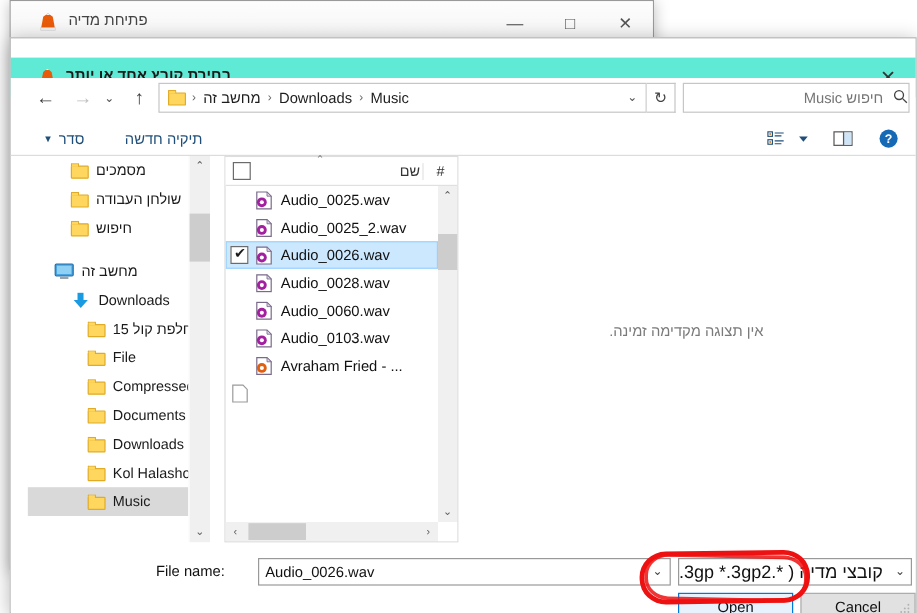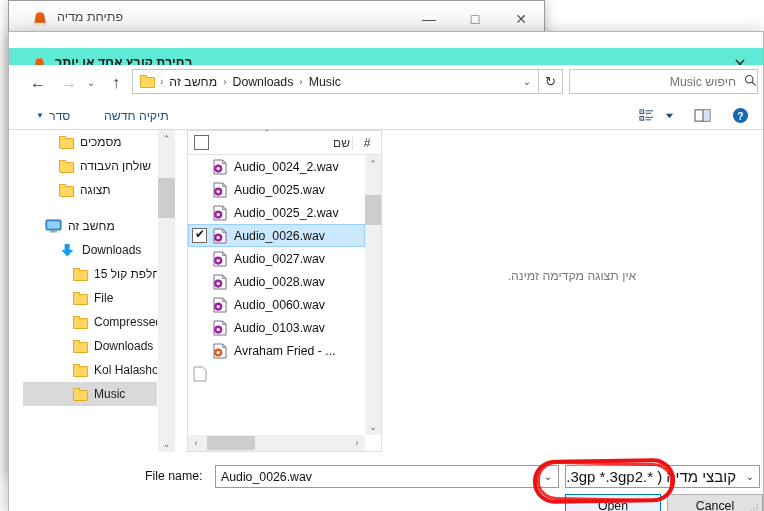--- a/index.html
+++ b/index.html
@@ -206,21 +206,21 @@
     background:#fff;display:flex;align-items:center;justify-content:center;
   }
   .preview .ptext{
     font-size:12.3px;color:#7a7a7a;direction:rtl;unicode-bidi:embed;
     margin-top:-30px;
   }
 
   
   .bottom{position:absolute;left:0;top:428px;width:100%;height:51px;background:#fff;}
   .fn-label{
-    position:absolute;left:136px;top:9px;font-size:12.3px;color:#111;
+    position:absolute;left:121px;top:9px;font-size:12.3px;color:#111;
   }
   .fn-field{
     position:absolute;left:206px;top:5px;width:344px;height:23px;
     border:1px solid #999;background:#fff;box-sizing:border-box;
     display:flex;align-items:center;
   }
   .fn-field input{
     flex:1;border:none;outline:none;font-size:12.3px;color:#111;
     padding:0 5px;font-family:inherit;background:transparent;
   }
@@ -395,21 +395,21 @@
           <div class="tnode ind2">
             <span class="ico folder-ico"></span>
             <span class="lbl">מסמכים</span>
           </div>
           <div class="tnode ind2">
             <span class="ico folder-ico"></span>
             <span class="lbl">שולחן העבודה</span>
           </div>
           <div class="tnode ind2">
             <span class="ico folder-ico"></span>
-            <span class="lbl">תצוגה</span>
+            <span class="lbl">חיפוש</span>
           </div>
 
           <div class="spacer"></div>
 
           <div class="tnode ind1">
             <span class="ico">
               <svg viewBox="0 0 17 15" width="17" height="15">
                 <rect x="1" y="1" width="15" height="10" rx="1" fill="#43a0e0" stroke="#2a6fa8" stroke-width="1"></rect>
                 <rect x="2.4" y="2.4" width="12.2" height="7" fill="#8fd0f5"></rect>
                 <rect x="5" y="11.6" width="7" height="1.9" fill="#9aa4ab"></rect>
@@ -432,20 +432,24 @@
             <span class="ico folder-ico"></span>
             <span class="lbl">'החלפת קול 15</span>
           </div>
           <div class="tnode ind3">
             <span class="ico folder-ico"></span>
             <span class="lbl ltr">File</span>
           </div>
           <div class="tnode ind3">
             <span class="ico folder-ico"></span>
             <span class="lbl ltr">Compressed</span>
+          </div>
+          <div class="tnode ind3">
+            <span class="ico folder-ico"></span>
+            <span class="lbl ltr">Documents</span>
           </div>
           <div class="tnode ind3">
             <span class="ico folder-ico"></span>
             <span class="lbl ltr">Downloads</span>
           </div>
           <div class="tnode ind3">
             <span class="ico folder-ico"></span>
             <span class="lbl ltr">Kol Halashon</span>
           </div>
           <div class="tnode ind3 sel">
@@ -475,71 +479,47 @@
           <div class="frow">
             <span class="fcheck"></span>
             <span class="wav-ico">
               <svg viewBox="0 0 16 16" width="16" height="16">
                 <polygon points="2,1 10.5,1 14,4.5 14,15 2,15" fill="#fff" stroke="#7a6a8a" stroke-width="1"></polygon>
                 <polygon points="10.5,1 14,4.5 10.5,4.5" fill="#ddd5e6" stroke="#7a6a8a" stroke-width=".7"></polygon>
                 <circle cx="6.2" cy="9.6" r="4.1" fill="#a31fa0"></circle>
                 <circle cx="6.2" cy="9.6" r="1.7" fill="#fff"></circle>
               </svg>
             </span>
-            <span>Audio_0024_2.wav</span>
+            <span>Audio_0025.wav</span>
           </div>
           <div class="frow">
             <span class="fcheck"></span>
             <span class="wav-ico">
               <svg viewBox="0 0 16 16" width="16" height="16">
                 <polygon points="2,1 10.5,1 14,4.5 14,15 2,15" fill="#fff" stroke="#7a6a8a" stroke-width="1"></polygon>
                 <polygon points="10.5,1 14,4.5 10.5,4.5" fill="#ddd5e6" stroke="#7a6a8a" stroke-width=".7"></polygon>
                 <circle cx="6.2" cy="9.6" r="4.1" fill="#a31fa0"></circle>
                 <circle cx="6.2" cy="9.6" r="1.7" fill="#fff"></circle>
               </svg>
             </span>
-            <span>Audio_0025.wav</span>
-          </div>
-          <div class="frow">
-            <span class="fcheck"></span>
+            <span>Audio_0025_2.wav</span>
+          </div>
+          <div class="frow sel">
+            <span class="fcheck">
+              <span class="tick">✔</span>
+            </span>
             <span class="wav-ico">
               <svg viewBox="0 0 16 16" width="16" height="16">
                 <polygon points="2,1 10.5,1 14,4.5 14,15 2,15" fill="#fff" stroke="#7a6a8a" stroke-width="1"></polygon>
                 <polygon points="10.5,1 14,4.5 10.5,4.5" fill="#ddd5e6" stroke="#7a6a8a" stroke-width=".7"></polygon>
                 <circle cx="6.2" cy="9.6" r="4.1" fill="#a31fa0"></circle>
                 <circle cx="6.2" cy="9.6" r="1.7" fill="#fff"></circle>
               </svg>
             </span>
-            <span>Audio_0025_2.wav</span>
-          </div>
-          <div class="frow sel">
-            <span class="fcheck">
-              <span class="tick">✔</span>
-            </span>
-            <span class="wav-ico">
-              <svg viewBox="0 0 16 16" width="16" height="16">
-                <polygon points="2,1 10.5,1 14,4.5 14,15 2,15" fill="#fff" stroke="#7a6a8a" stroke-width="1"></polygon>
-                <polygon points="10.5,1 14,4.5 10.5,4.5" fill="#ddd5e6" stroke="#7a6a8a" stroke-width=".7"></polygon>
-                <circle cx="6.2" cy="9.6" r="4.1" fill="#a31fa0"></circle>
-                <circle cx="6.2" cy="9.6" r="1.7" fill="#fff"></circle>
-              </svg>
-            </span>
             <span>Audio_0026.wav</span>
-          </div>
-          <div class="frow">
-            <span class="fcheck"></span>
-            <span class="wav-ico">
-              <svg viewBox="0 0 16 16" width="16" height="16">
-                <polygon points="2,1 10.5,1 14,4.5 14,15 2,15" fill="#fff" stroke="#7a6a8a" stroke-width="1"></polygon>
-                <polygon points="10.5,1 14,4.5 10.5,4.5" fill="#ddd5e6" stroke="#7a6a8a" stroke-width=".7"></polygon>
-                <circle cx="6.2" cy="9.6" r="4.1" fill="#a31fa0"></circle>
-                <circle cx="6.2" cy="9.6" r="1.7" fill="#fff"></circle>
-              </svg>
-            </span>
-            <span>Audio_0027.wav</span>
           </div>
           <div class="frow">
             <span class="fcheck"></span>
             <span class="wav-ico">
               <svg viewBox="0 0 16 16" width="16" height="16">
                 <polygon points="2,1 10.5,1 14,4.5 14,15 2,15" fill="#fff" stroke="#7a6a8a" stroke-width="1"></polygon>
                 <polygon points="10.5,1 14,4.5 10.5,4.5" fill="#ddd5e6" stroke="#7a6a8a" stroke-width=".7"></polygon>
                 <circle cx="6.2" cy="9.6" r="4.1" fill="#a31fa0"></circle>
                 <circle cx="6.2" cy="9.6" r="1.7" fill="#fff"></circle>
               </svg>

